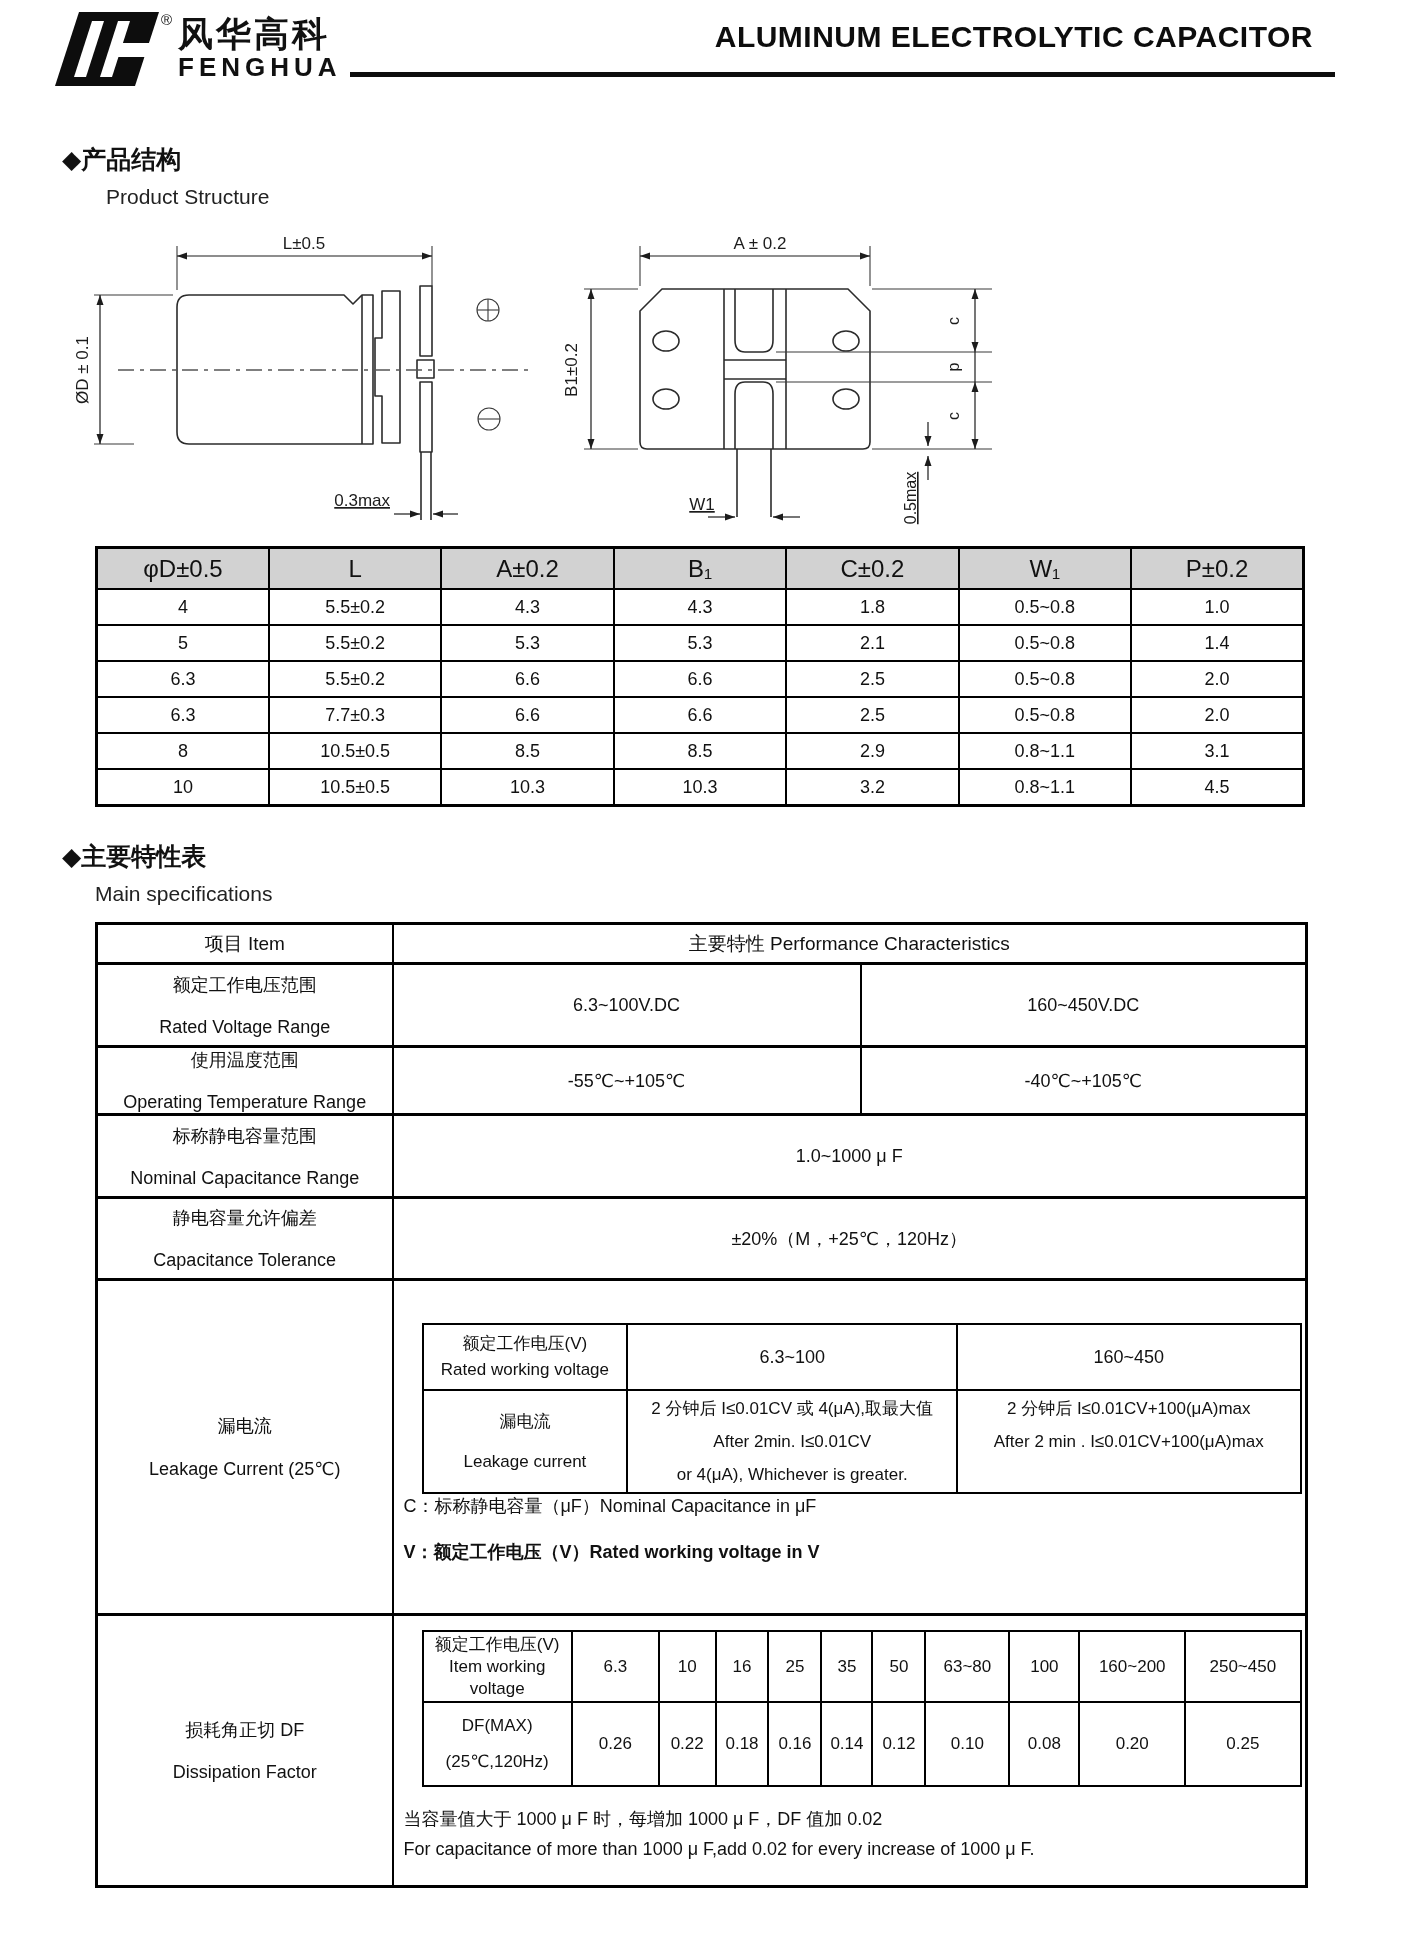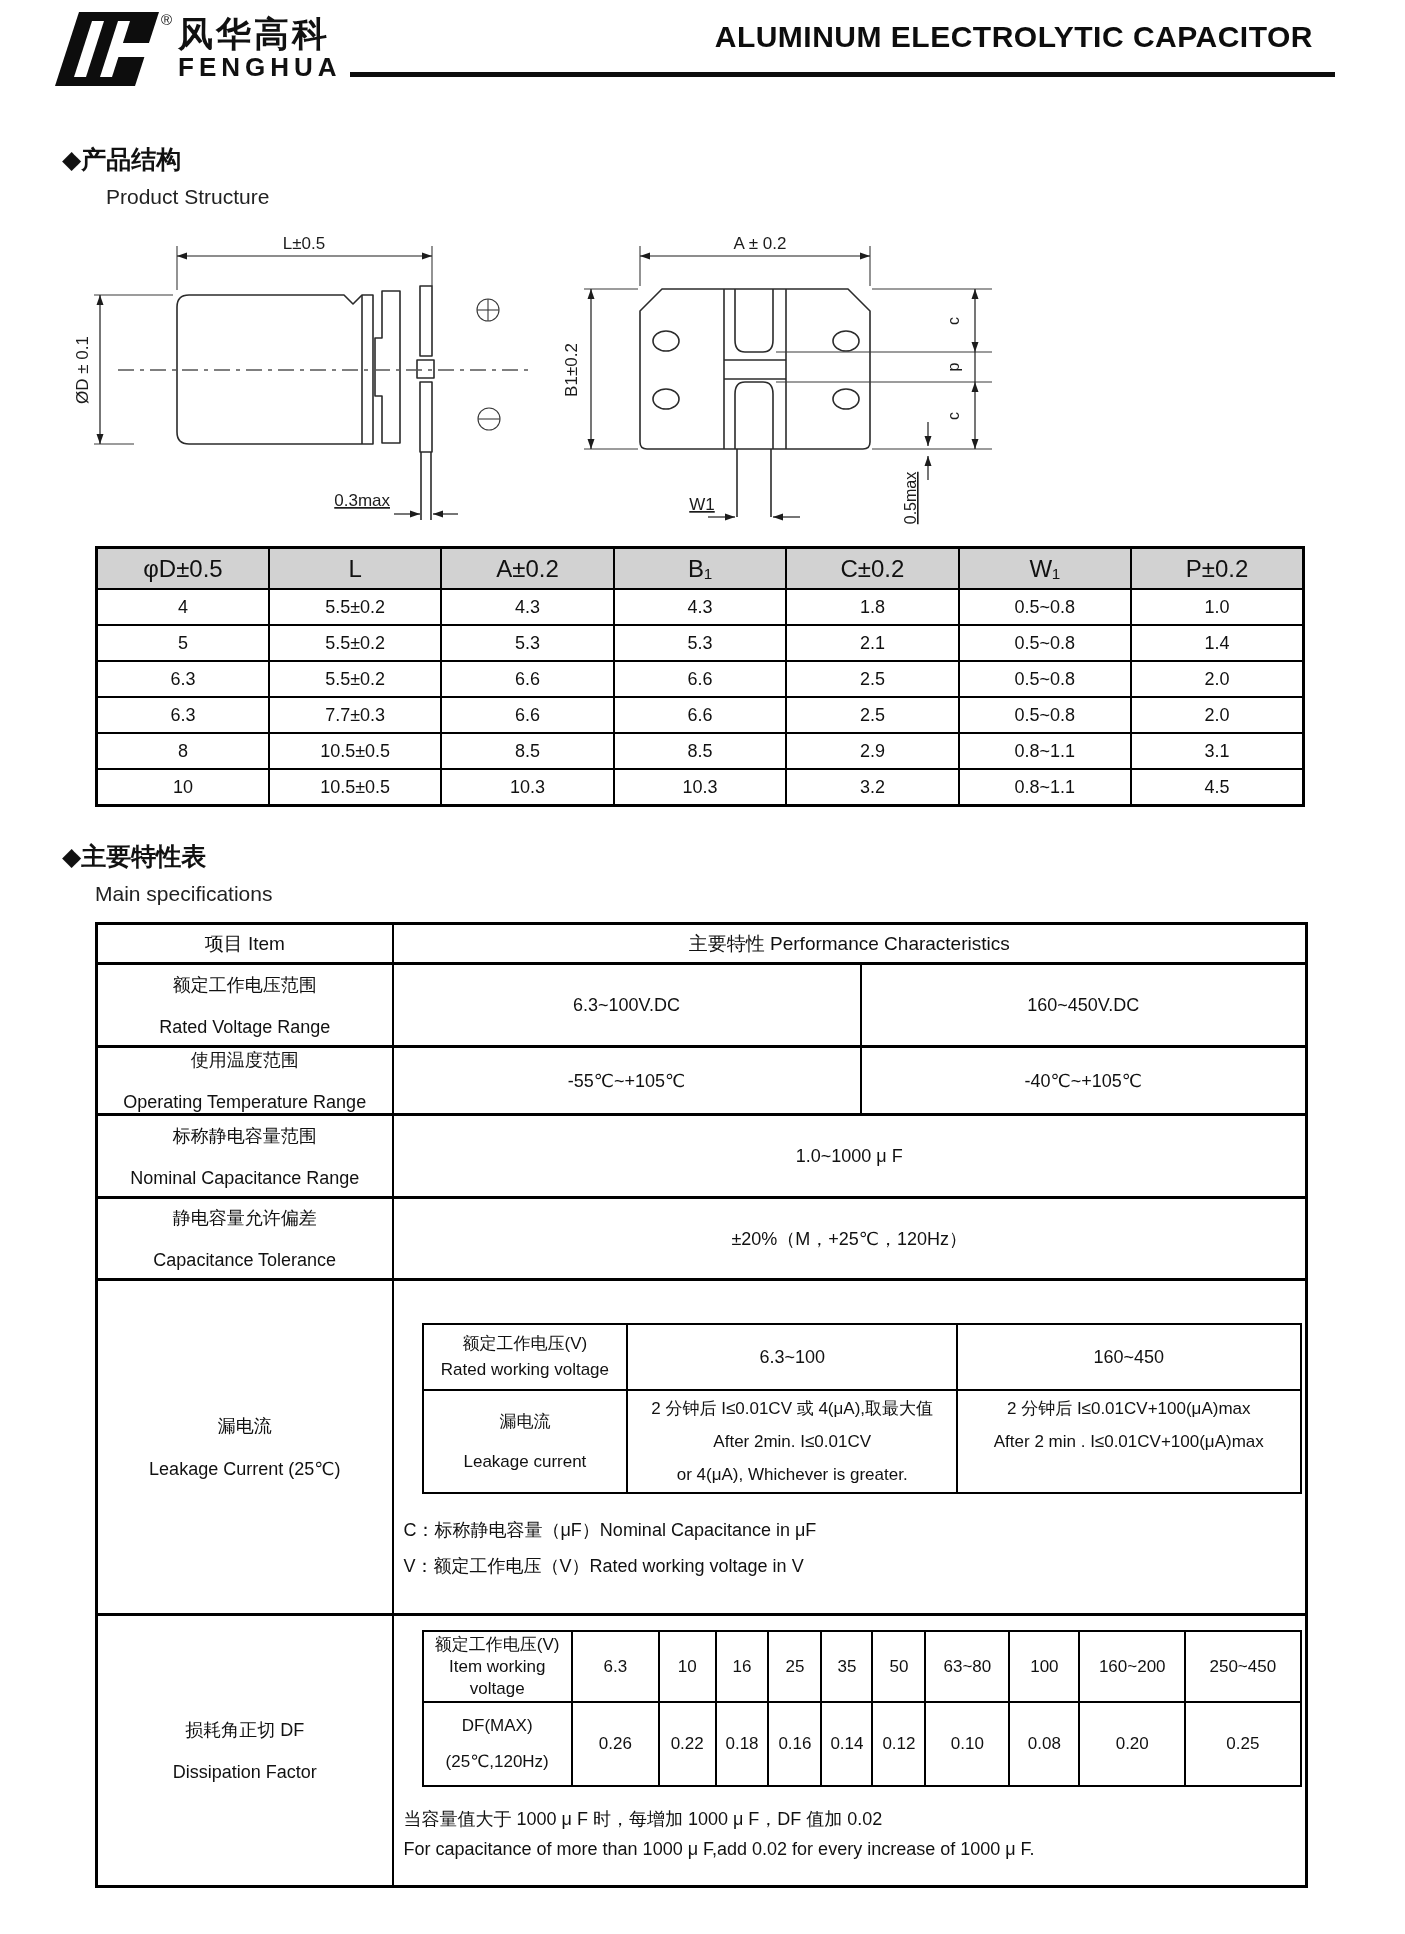--- a/index.html
+++ b/index.html
@@ -47,21 +47,21 @@
   .bigcell{vertical-align:top !important;text-align:left !important;padding:0 0 0 8px !important;}
   .inner-tbl{border-collapse:collapse;margin:42px 0 0 20px;border:2.5px solid #000;}
   .inner-tbl td{border:2px solid #000;font-size:17px;vertical-align:middle;}
   .leak-tbl{width:880px;}
   .leak-tbl .hcell div{line-height:26px;}
   .leak-tbl .cv{font-size:18px;text-align:center;}
   .lk-text{text-align:left;vertical-align:top !important;padding:1px 3px !important;}
   .lk-text div{line-height:33px;white-space:nowrap;}
   .gap8{margin-bottom:14px;}
   .cell-note{font-size:18px;text-align:left;margin-left:2px;}
-  .note1{margin-top:24px;} .note2{margin-top:12px;}
+  .note1{} .note2{margin-top:22px;font-weight:bold;}
   .df-tbl{width:880px;margin-top:14px;}
   .df-tbl .hlines div{line-height:22px;}
   .df-tbl td{text-align:center;}
   .df-val{font-size:18px;}
   .dfnote{font-size:18px;text-align:left;margin-left:2px;}
   .dfn1{margin-top:20px;} .dfn2{margin-top:8px;}
 </style>
 </head>
 <body>
 

